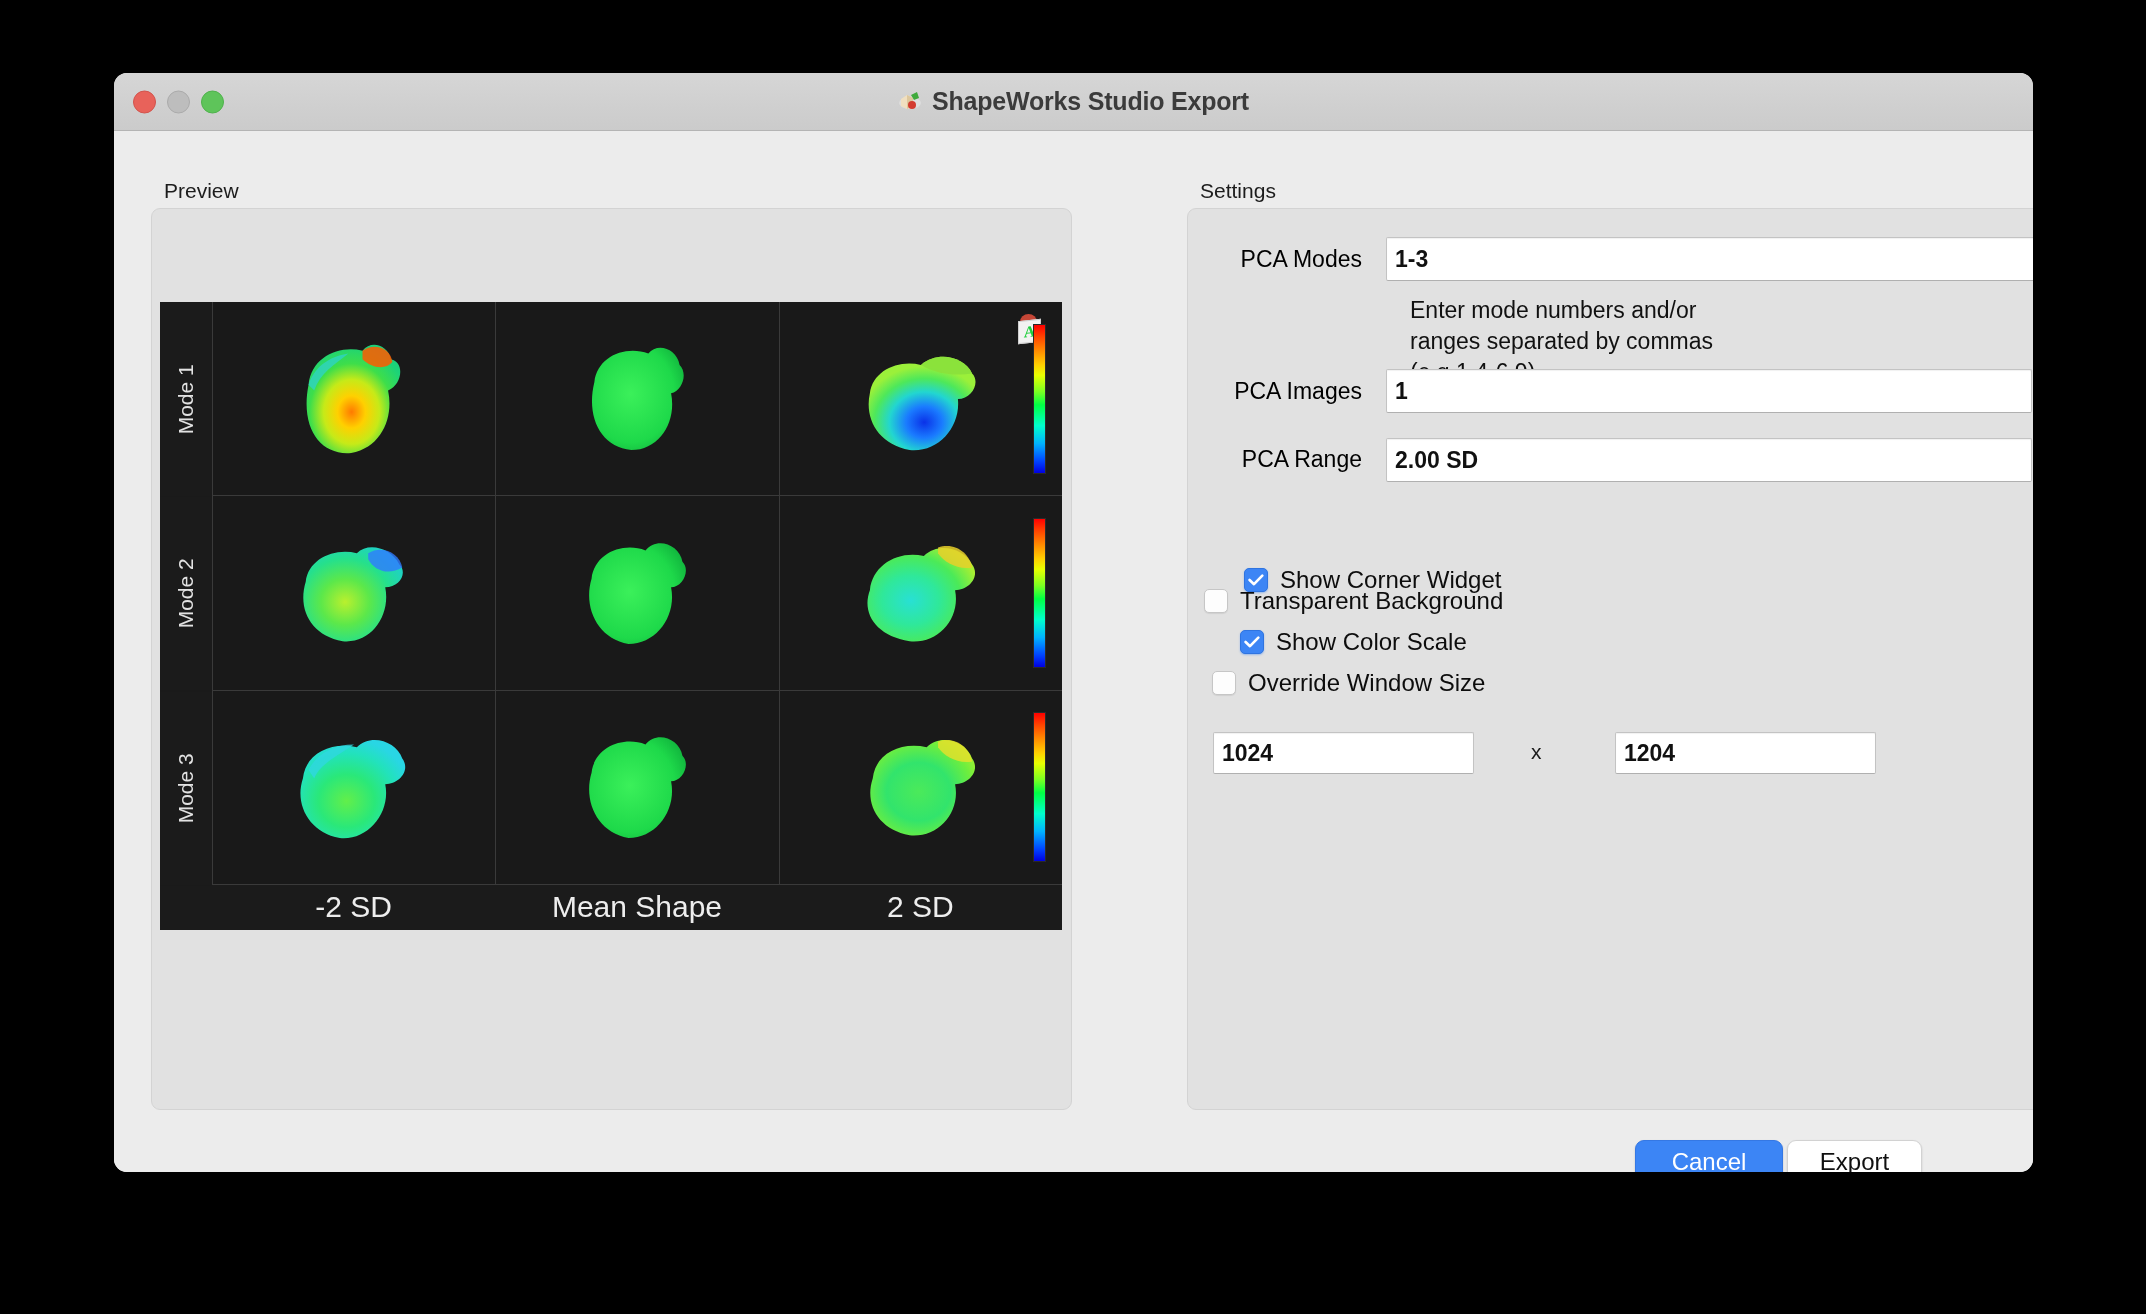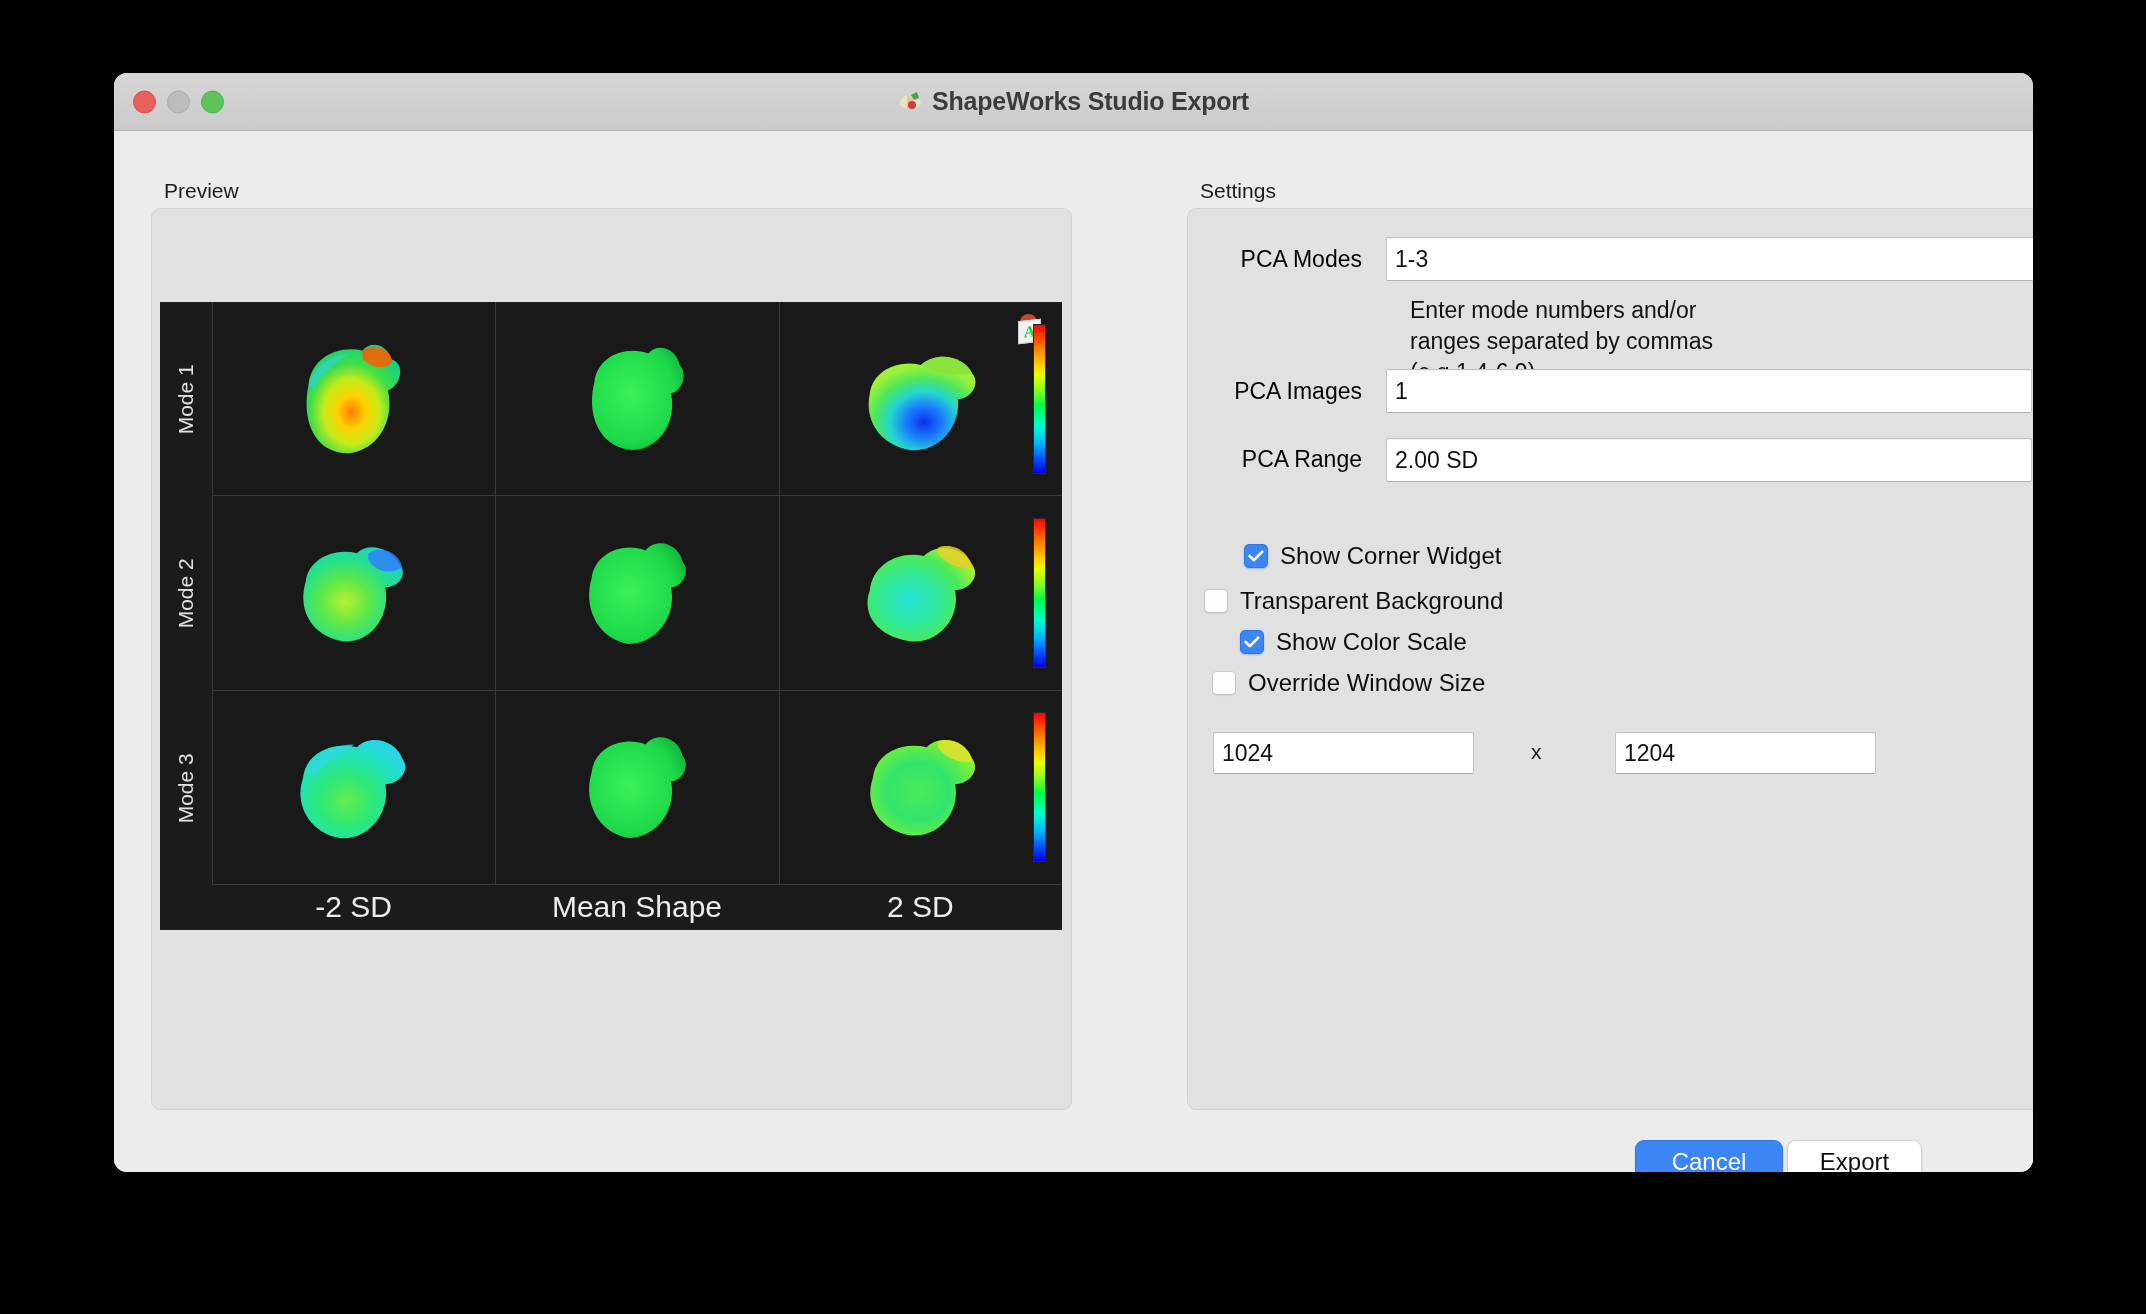--- a/index.html
+++ b/index.html
@@ -212,20 +212,21 @@
     border: 1px solid #c3c3c3;
     border-bottom-color: #b0b0b0;
     border-radius: 2px;
     font-size: 23px;
     color: #111111;
     padding: 0 8px;
     display: flex;
     align-items: center;
     box-sizing: border-box;
     box-shadow: inset 0 1px 1px rgba(0,0,0,0.06);
+    font-weight: bold;
   }
   .hint {
     position: absolute;
     font-size: 23px;
     color: #111111;
     line-height: 31px;
     white-space: pre-line;
   }
 
   
@@ -496,21 +497,21 @@
       <div class="hint" style="left:198px; top:86px; width:640px;margin-left:24px;">Enter mode numbers and/or
 ranges separated by commas
 (e.g.1,4-6,9)</div>
 
       <div class="field-label" style="left:16px; top:169px; width:158px;">PCA Images</div>
       <div class="text-input" style="left:198px; top:160px; width:646px; height:44px;" placeholder="1">1</div>
 
       <div class="field-label" style="left:16px; top:237px; width:158px;">PCA Range</div>
       <div class="text-input" style="left:198px; top:229px; width:646px; height:44px;" placeholder="2.00 SD">2.00 SD</div>
 
-      <div class="chk-row" style="left:16px; top:332px;padding-left:40px;">
+      <div class="chk-row" style="left:16px; top:356px;padding-left:40px;">
         <span class="chkbox on">
           <svg class="chk-mark" width="16" height="12" viewBox="0 0 16 12">
               <polyline points="1.6,6 6,10.2 14.3,1.6" fill="none" stroke="#fff" stroke-width="2.6" stroke-linecap="round" stroke-linejoin="round"></polyline>
             </svg>
         </span>
         <span class="chk-label">Show Corner Widget</span>
       </div>
 
       <div class="chk-row" style="left:16px; top:377px;">
         <span class="chkbox off"></span>

